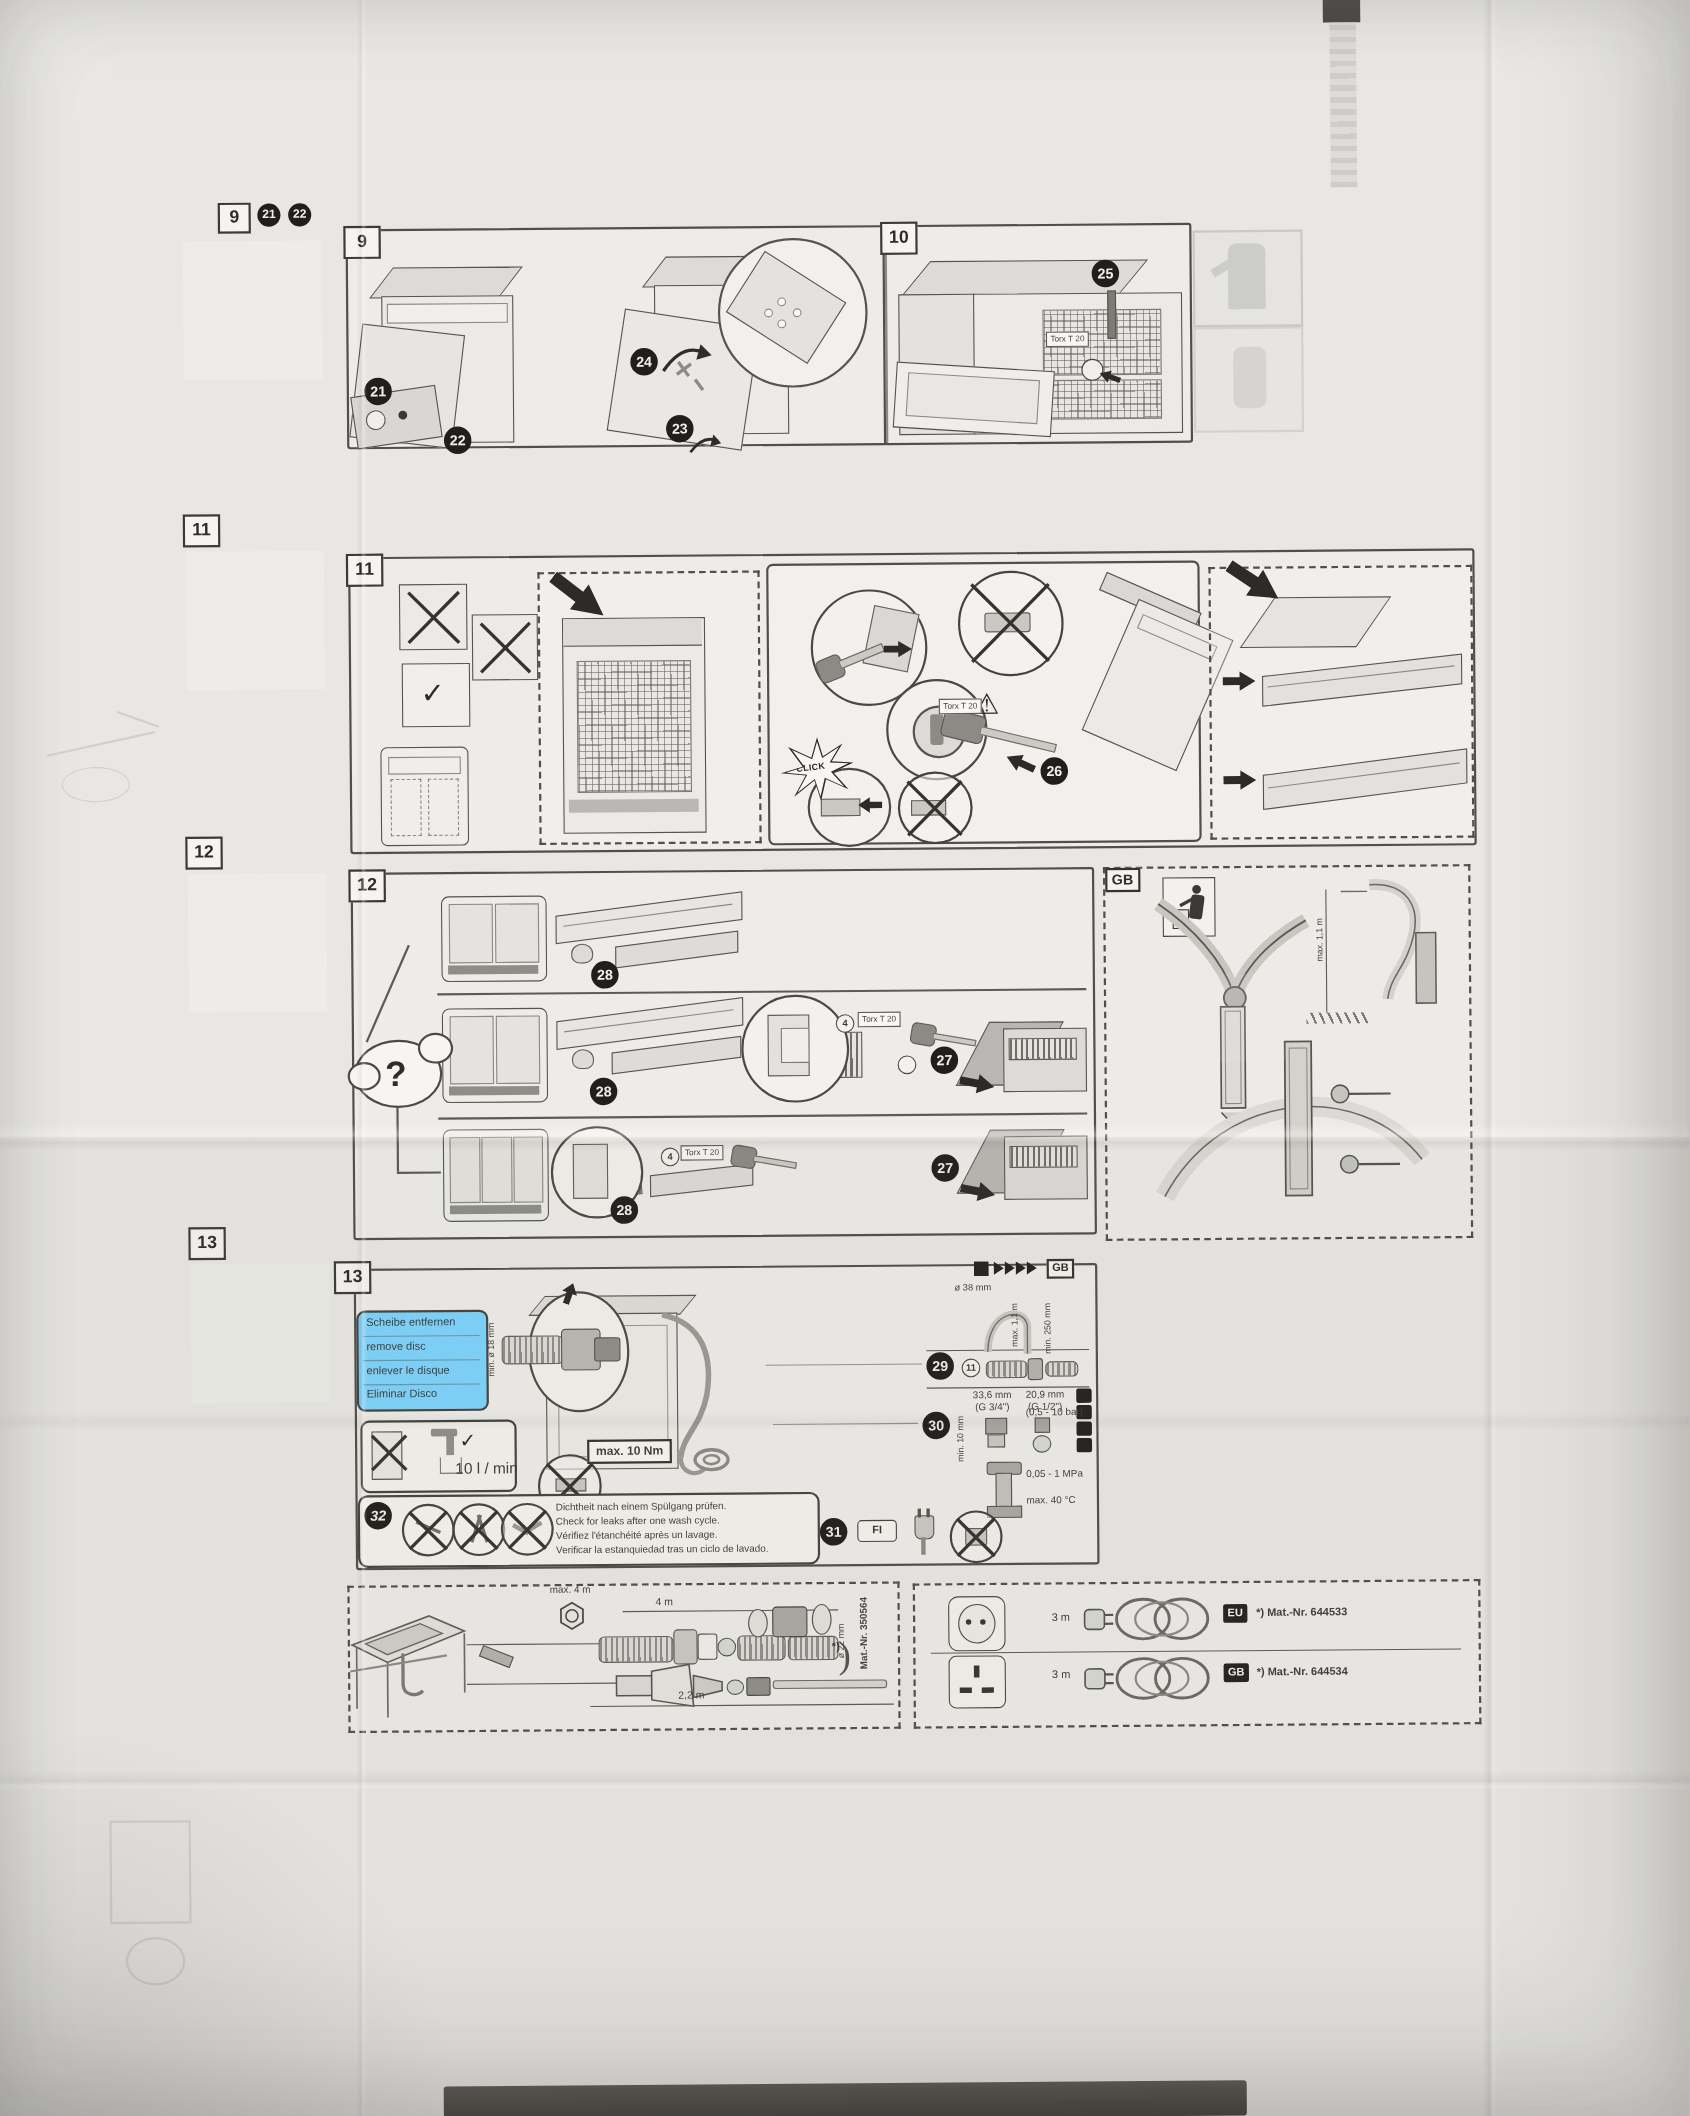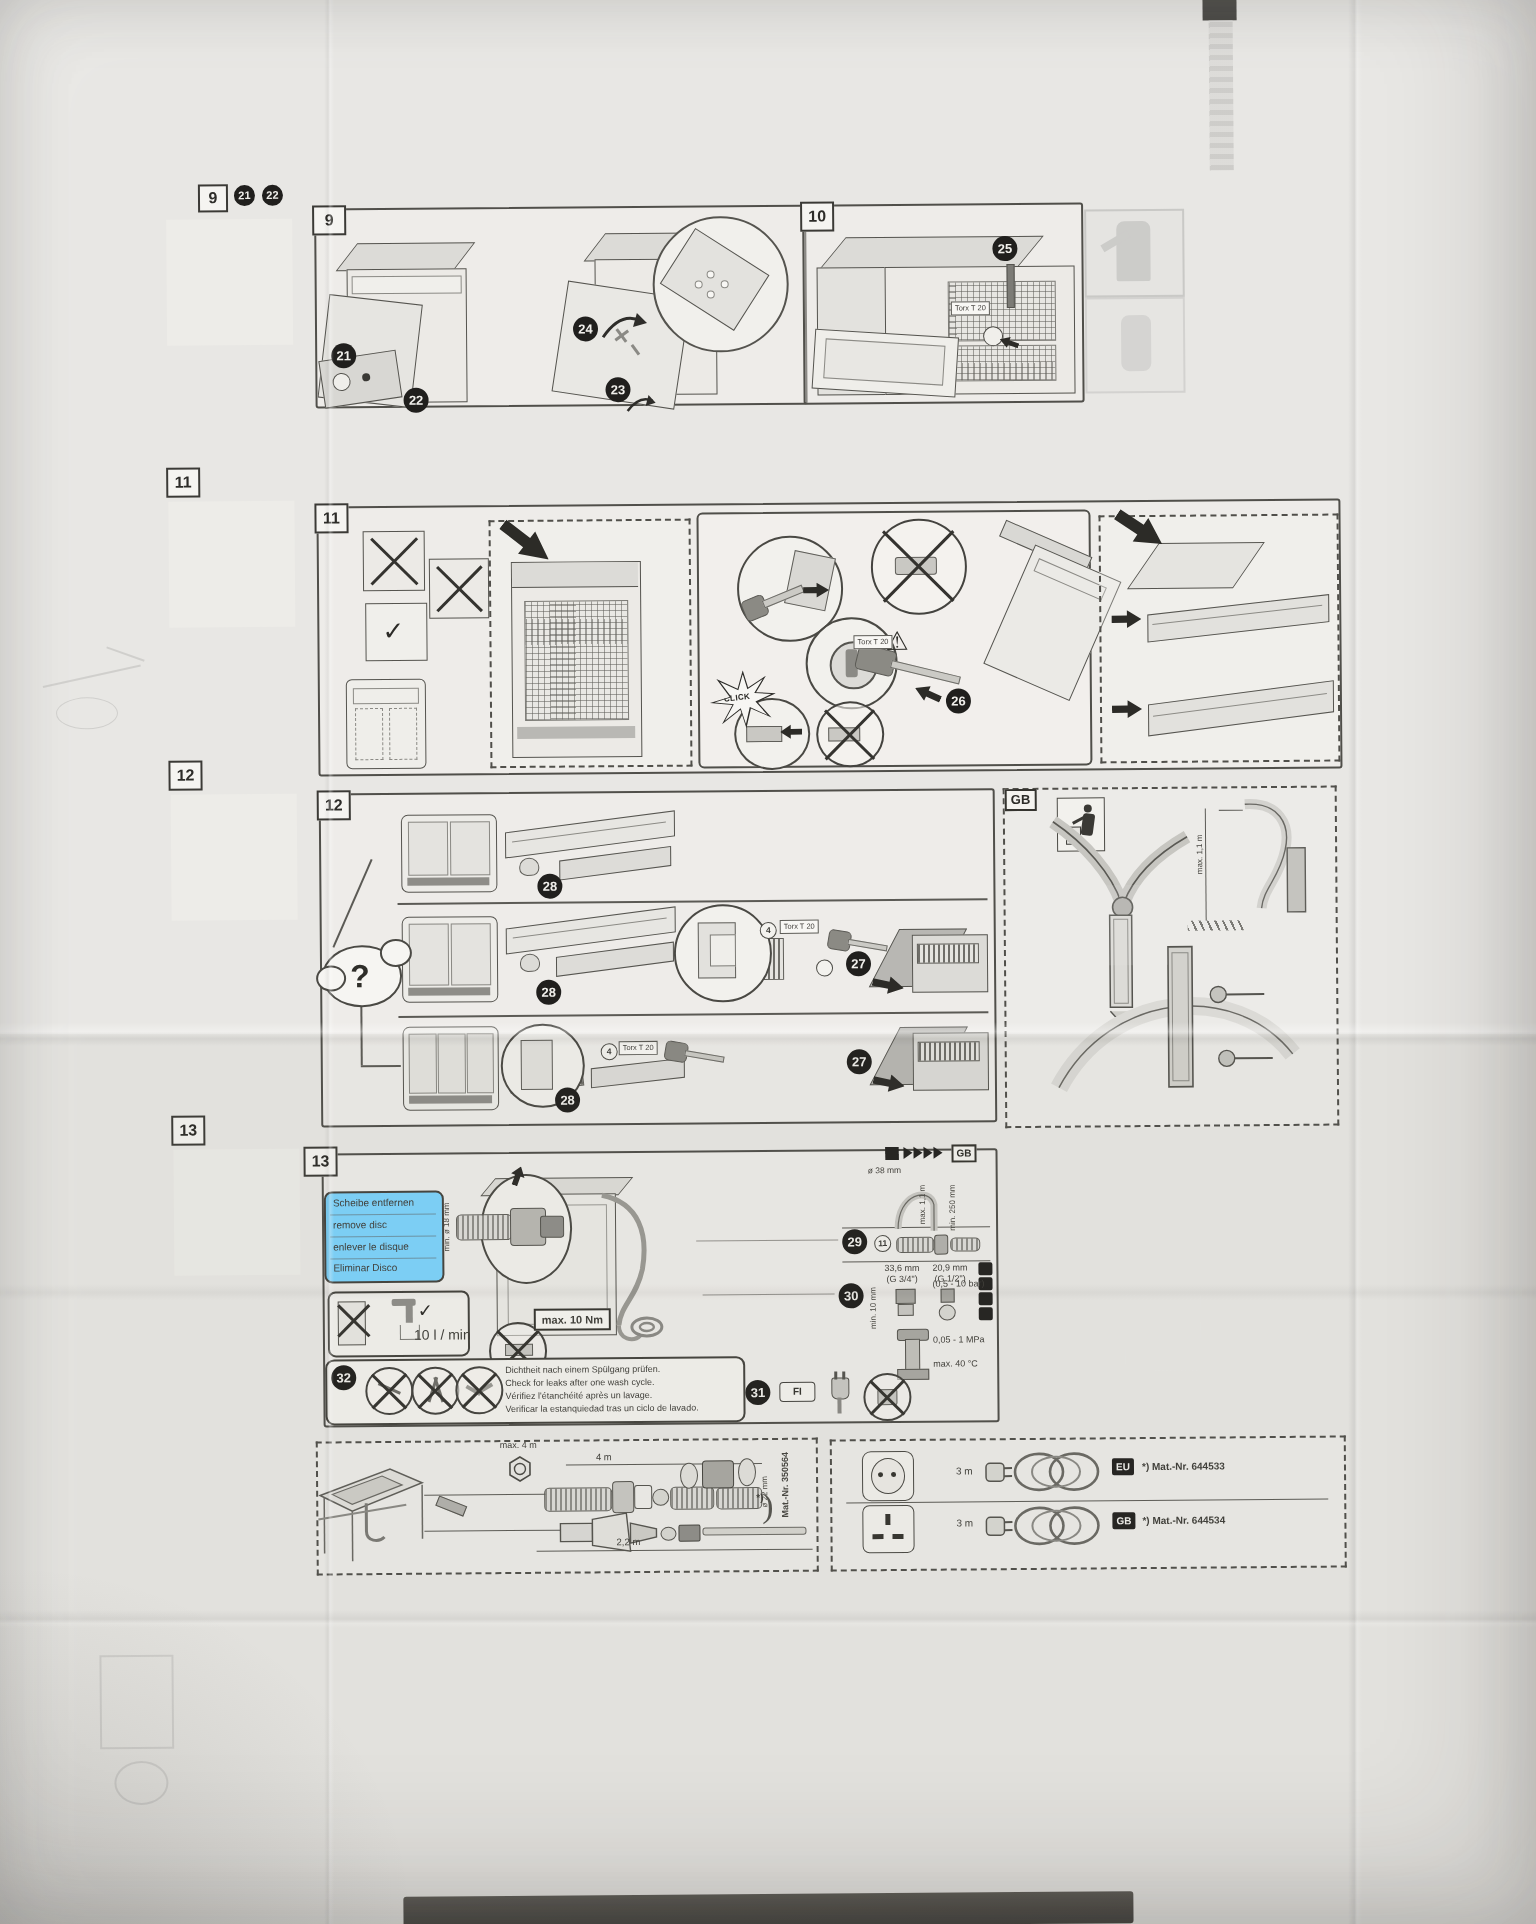--- a/index.html
+++ b/index.html
@@ -488,21 +488,21 @@
     <div class="abs" style="left:19px;top:-2px;width:3px;height:8px;background:#55544f;"></div>
     <div class="abs" style="left:14px;top:24px;width:4px;height:16px;background:#8b8a85;"></div>
   </div>
   <div class="xc" style="left:860px;top:1374px;width:44px;height:44px;">
     <div class="abs" style="left:12px;top:14px;width:18px;height:14px;background:#c9c8c3;border:1.2px solid #5f5e59;border-radius:2px;"></div>
     <div class="xl"></div>
         <div class="xl2"></div>
   </div>
 
   <div class="abs" style="left:322px;top:1356px;width:416px;height:62px;border:2px solid #44433e;border-radius:9px;background:#f3f2ee;z-index:5;"></div>
-  <div class="badge" style="left:328px;top:1362px;">32</div>
+  <div class="badge" style="left:328px;top:1362px;font-style:italic;">32</div>
   <div class="xc" style="left:362px;top:1364px;width:44px;height:44px;z-index:6;">
     <div class="abs" style="left:10px;top:18px;width:24px;height:3px;background:#6f6e69;transform:rotate(24deg);"></div>
     <div class="xl"></div>
         <div class="xl2"></div>
   </div>
   <div class="xc" style="left:408px;top:1364px;width:44px;height:44px;z-index:6;">
     <div class="abs" style="left:18px;top:8px;width:3px;height:26px;background:#6f6e69;transform:rotate(18deg);"></div>
     <div class="abs" style="left:24px;top:8px;width:3px;height:26px;background:#6f6e69;transform:rotate(-18deg);"></div>
     <div class="xl"></div>
         <div class="xl2"></div>

